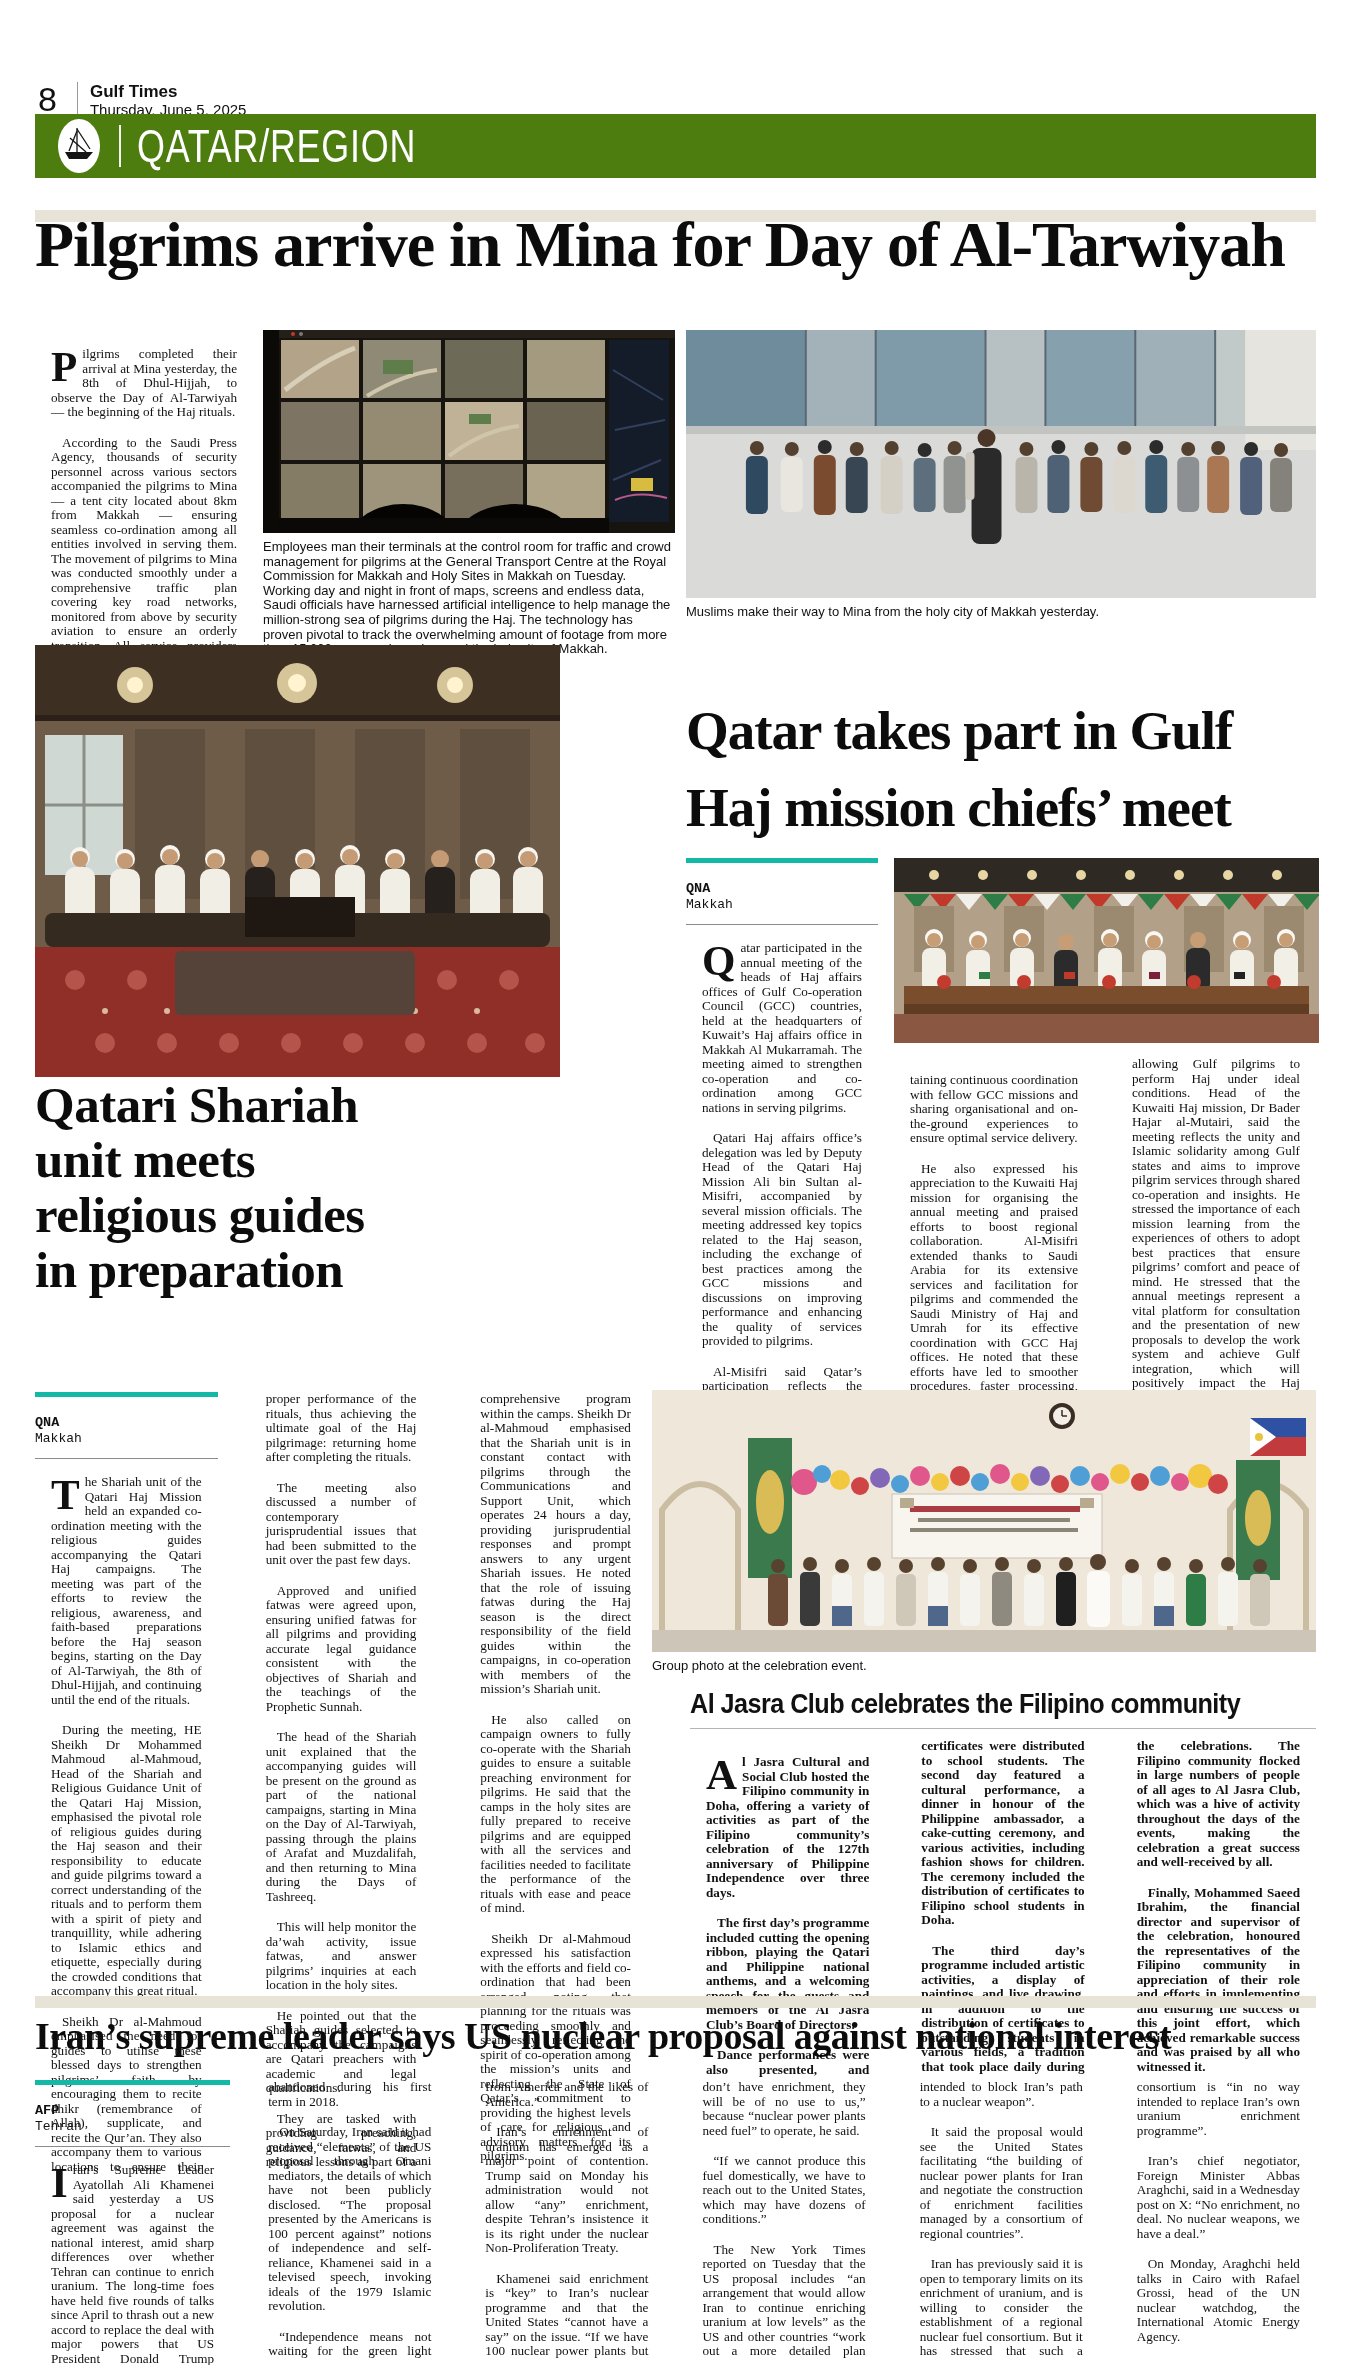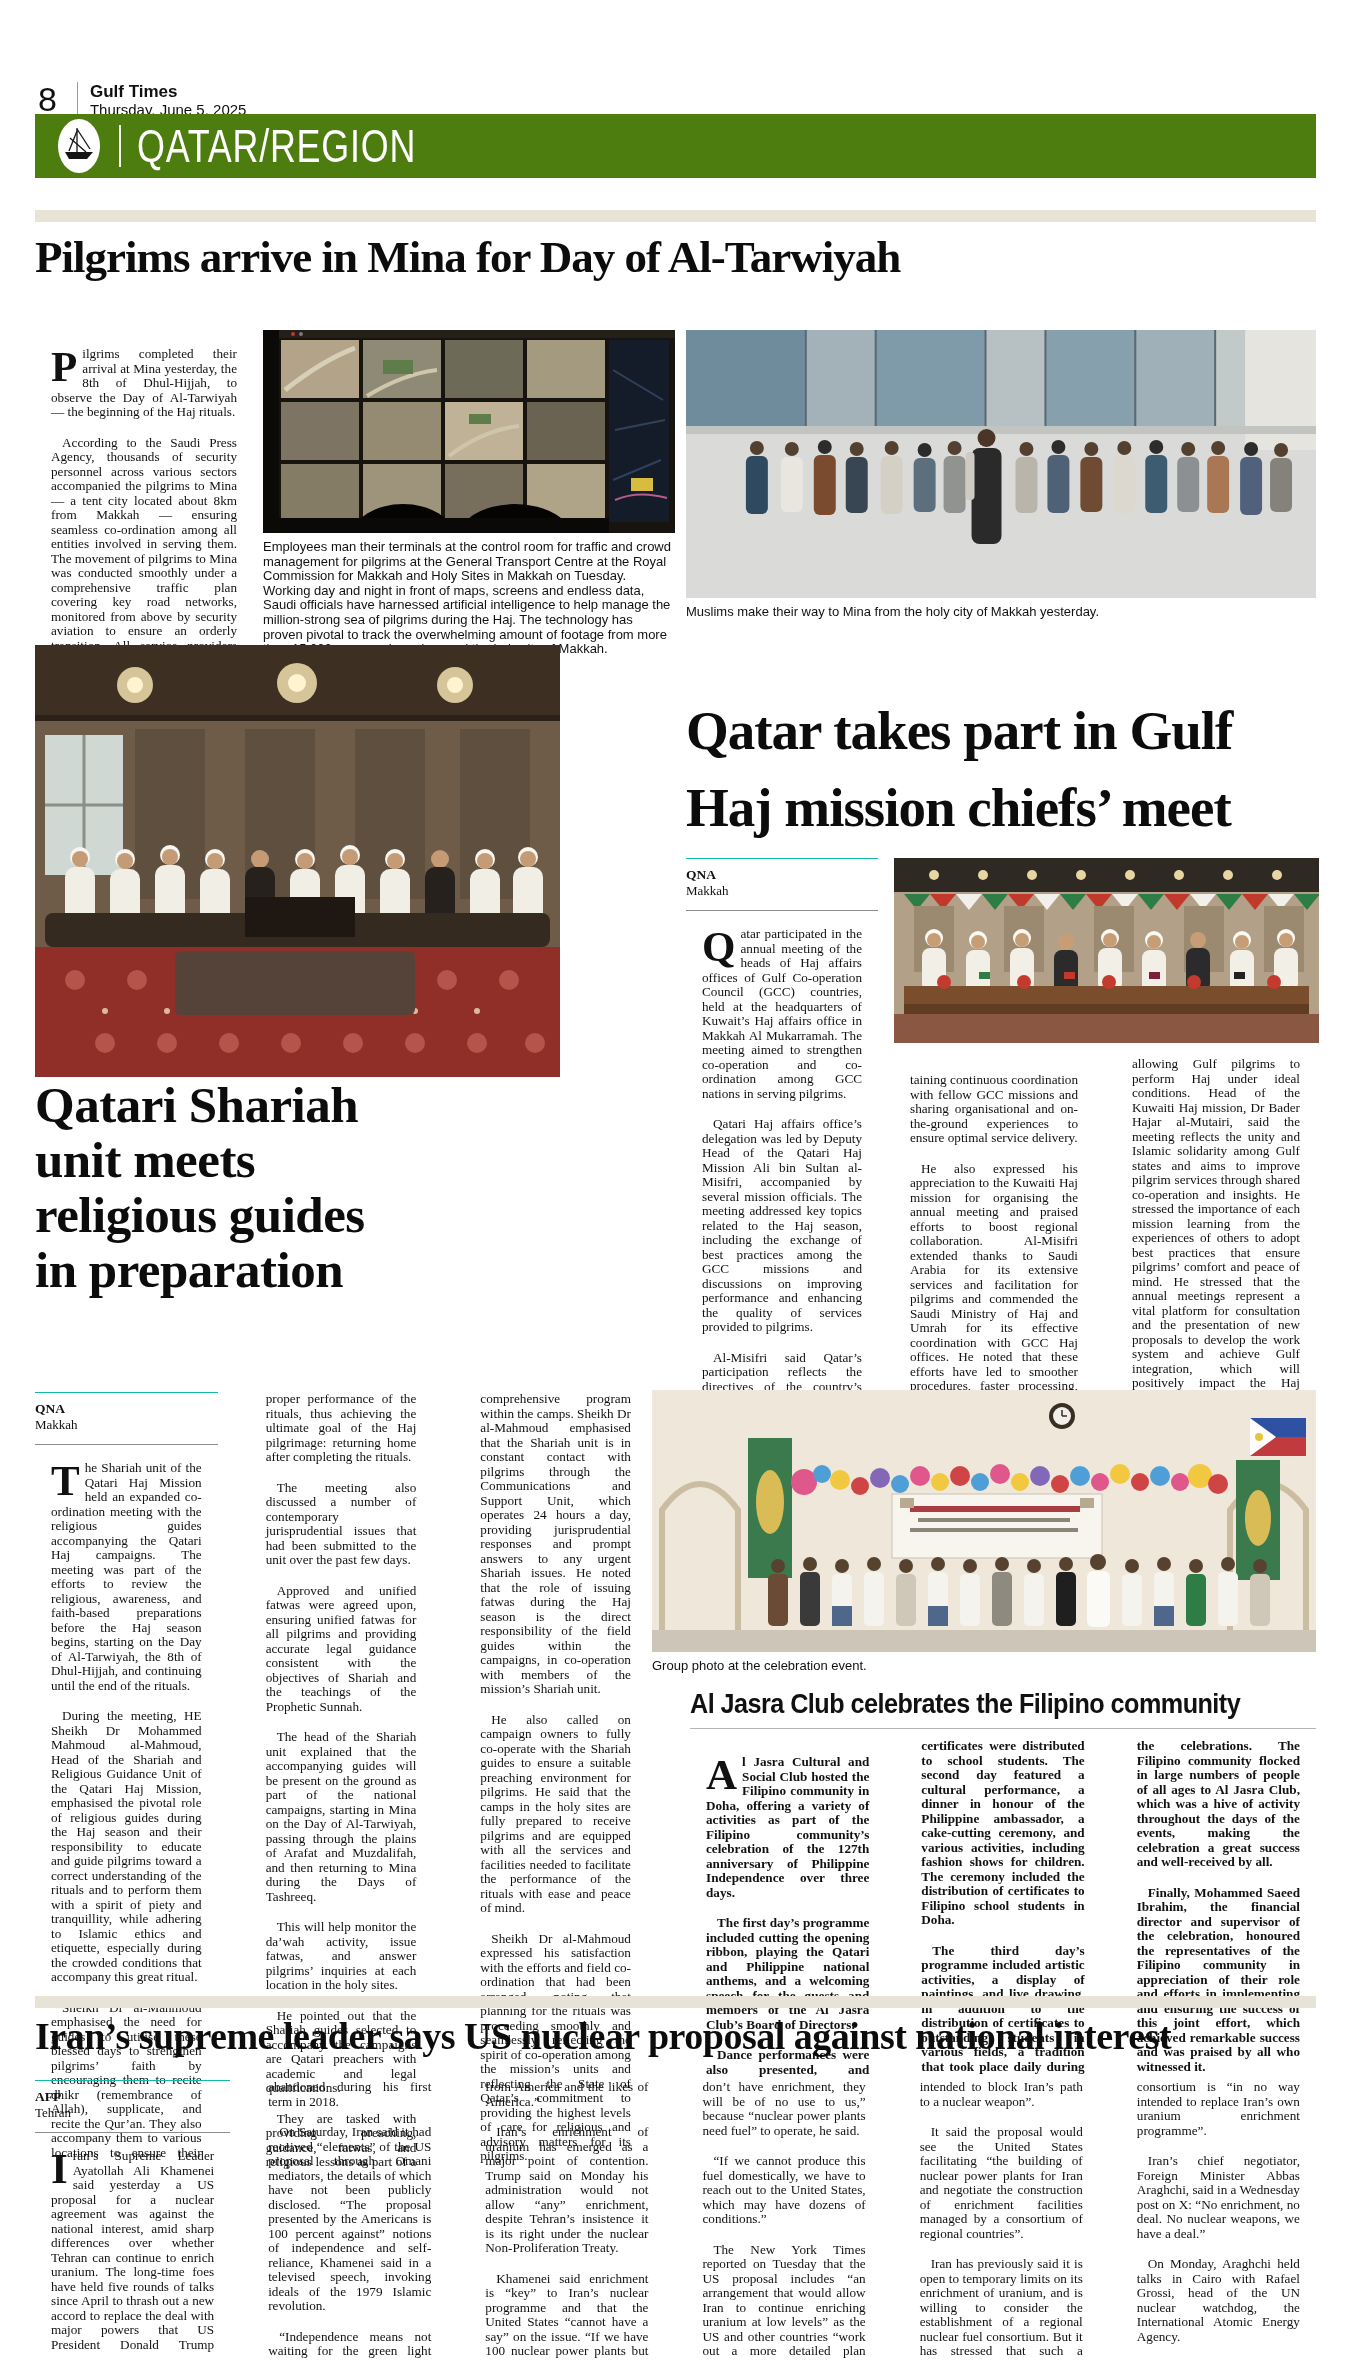--- a/index.html
+++ b/index.html
@@ -19,43 +19,43 @@
   .dhow { width:44px; height:56px; flex:none; }
   .banner-sep { width:2px; height:42px; background:rgba(255,255,255,.95); margin:0 16px 0 18px; }
   .section { color:#fff; font-family:"Liberation Sans", sans-serif; font-size:46px; line-height:1;
              transform:scaleX(.78); transform-origin:left center; letter-spacing:1px; }
 
   .band { position:absolute; left:35px; width:1281px; height:12px; background:#e8e3d7; }
   #band1 { top:210px; } #band2 { top:1996px; }
 
   .serif-hl { font-family:"Liberation Serif", serif; font-weight:600; color:#0c0c0c; margin:0; }
   .serif-hl div { white-space:nowrap; }
-  #hl-pilgrims { position:absolute; left:35px; top:226px; width:1281px; font-size:45px; line-height:62px;
+  #hl-pilgrims { position:absolute; left:35px; top:214px; width:1281px; font-size:64px; line-height:62px;
                  letter-spacing:-1px; white-space:nowrap; }
 
   
   .news-body { font-size:13.2px; line-height:14.5px; text-align:justify; hyphens:auto; -webkit-hyphens:auto; }
   .news-body p { margin:16px; text-indent:11px; }
   .news-body p.lead { text-indent:0; }
   .dropcap p.lead::first-letter { float:left; font-size:43px; line-height:33px; padding:3px 5px 0 0;
                                   font-weight:600; font-family:"Liberation Serif", serif; }
 
   #pilgrims-col { position:absolute; left:35px; top:331px; width:218px; }
 
   figure { margin:0; position:absolute; }
   figure svg { display:block; width:100%; }
   figcaption { font-family:"Liberation Sans", sans-serif; font-size:13px; line-height:14.6px; margin-top:7px; color:#111; }
   #fig-control  { left:263px; top:330px; width:412px; }
   #fig-walk     { left:686px; top:330px; width:630px; }
   #fig-meeting  { left:35px;  top:645px; width:525px; }
   #fig-filipino { left:652px; top:1390px; width:664px; }
 
   
-  .byline { font-family:Liberation Serif, serif; border-top:1px solid #14b8a6; border-bottom:1px solid #8c8c8c;
-            padding:8px 0 12px; margin-bottom:16px; break-inside:avoid; }
+  .byline { font-family:Liberation Mono, monospace; border-top:5px solid #14b8a6; border-bottom:1px solid #8c8c8c;
+            padding:18px 0 12px; margin-bottom:16px; break-inside:avoid; }
   .byline .agency { font-weight:700; font-size:13.5px; line-height:16px; }
   .byline .city   { font-size:13px; line-height:15px; }
 
   
   #gcc { position:absolute; left:686px; top:692px; width:630px; }
   #gcc .serif-hl { font-size:55px; line-height:77px; letter-spacing:-1px; }
   .gcc-row { display:flex; gap:16px; margin-top:12px; }
   .gcc-col1 { width:192px; flex:none; }
   .gcc-right { flex:1; min-width:0; }
   .gcc-right .cols2 { margin-top:10px; column-count:2; column-gap:22px; }

